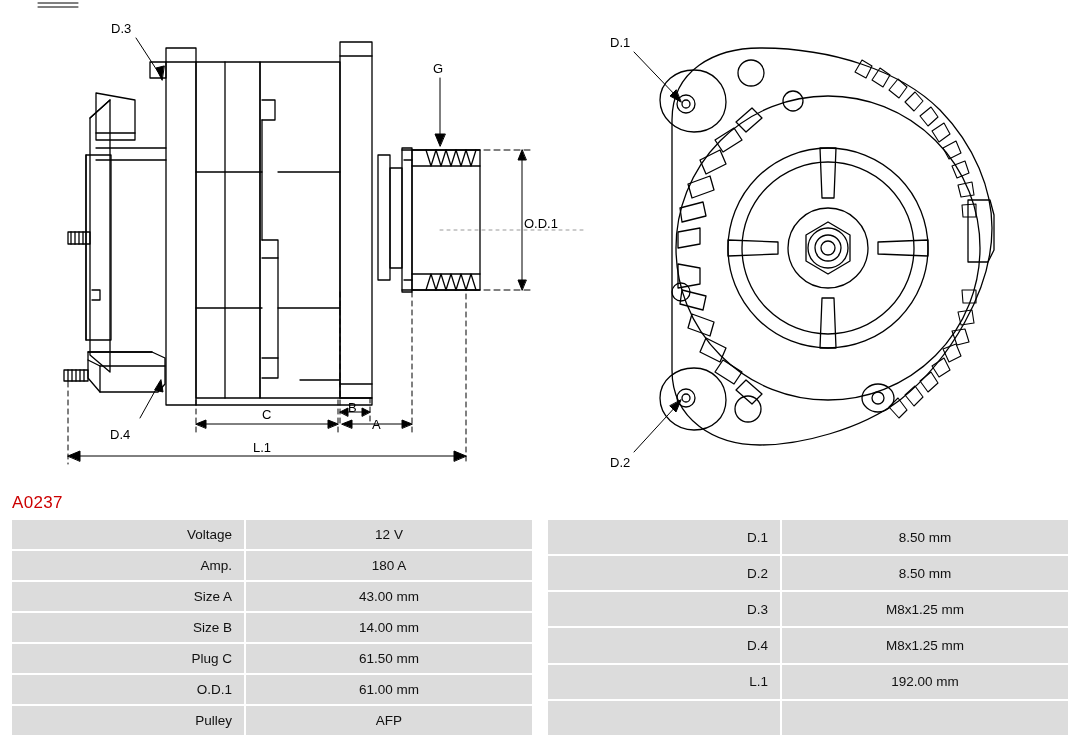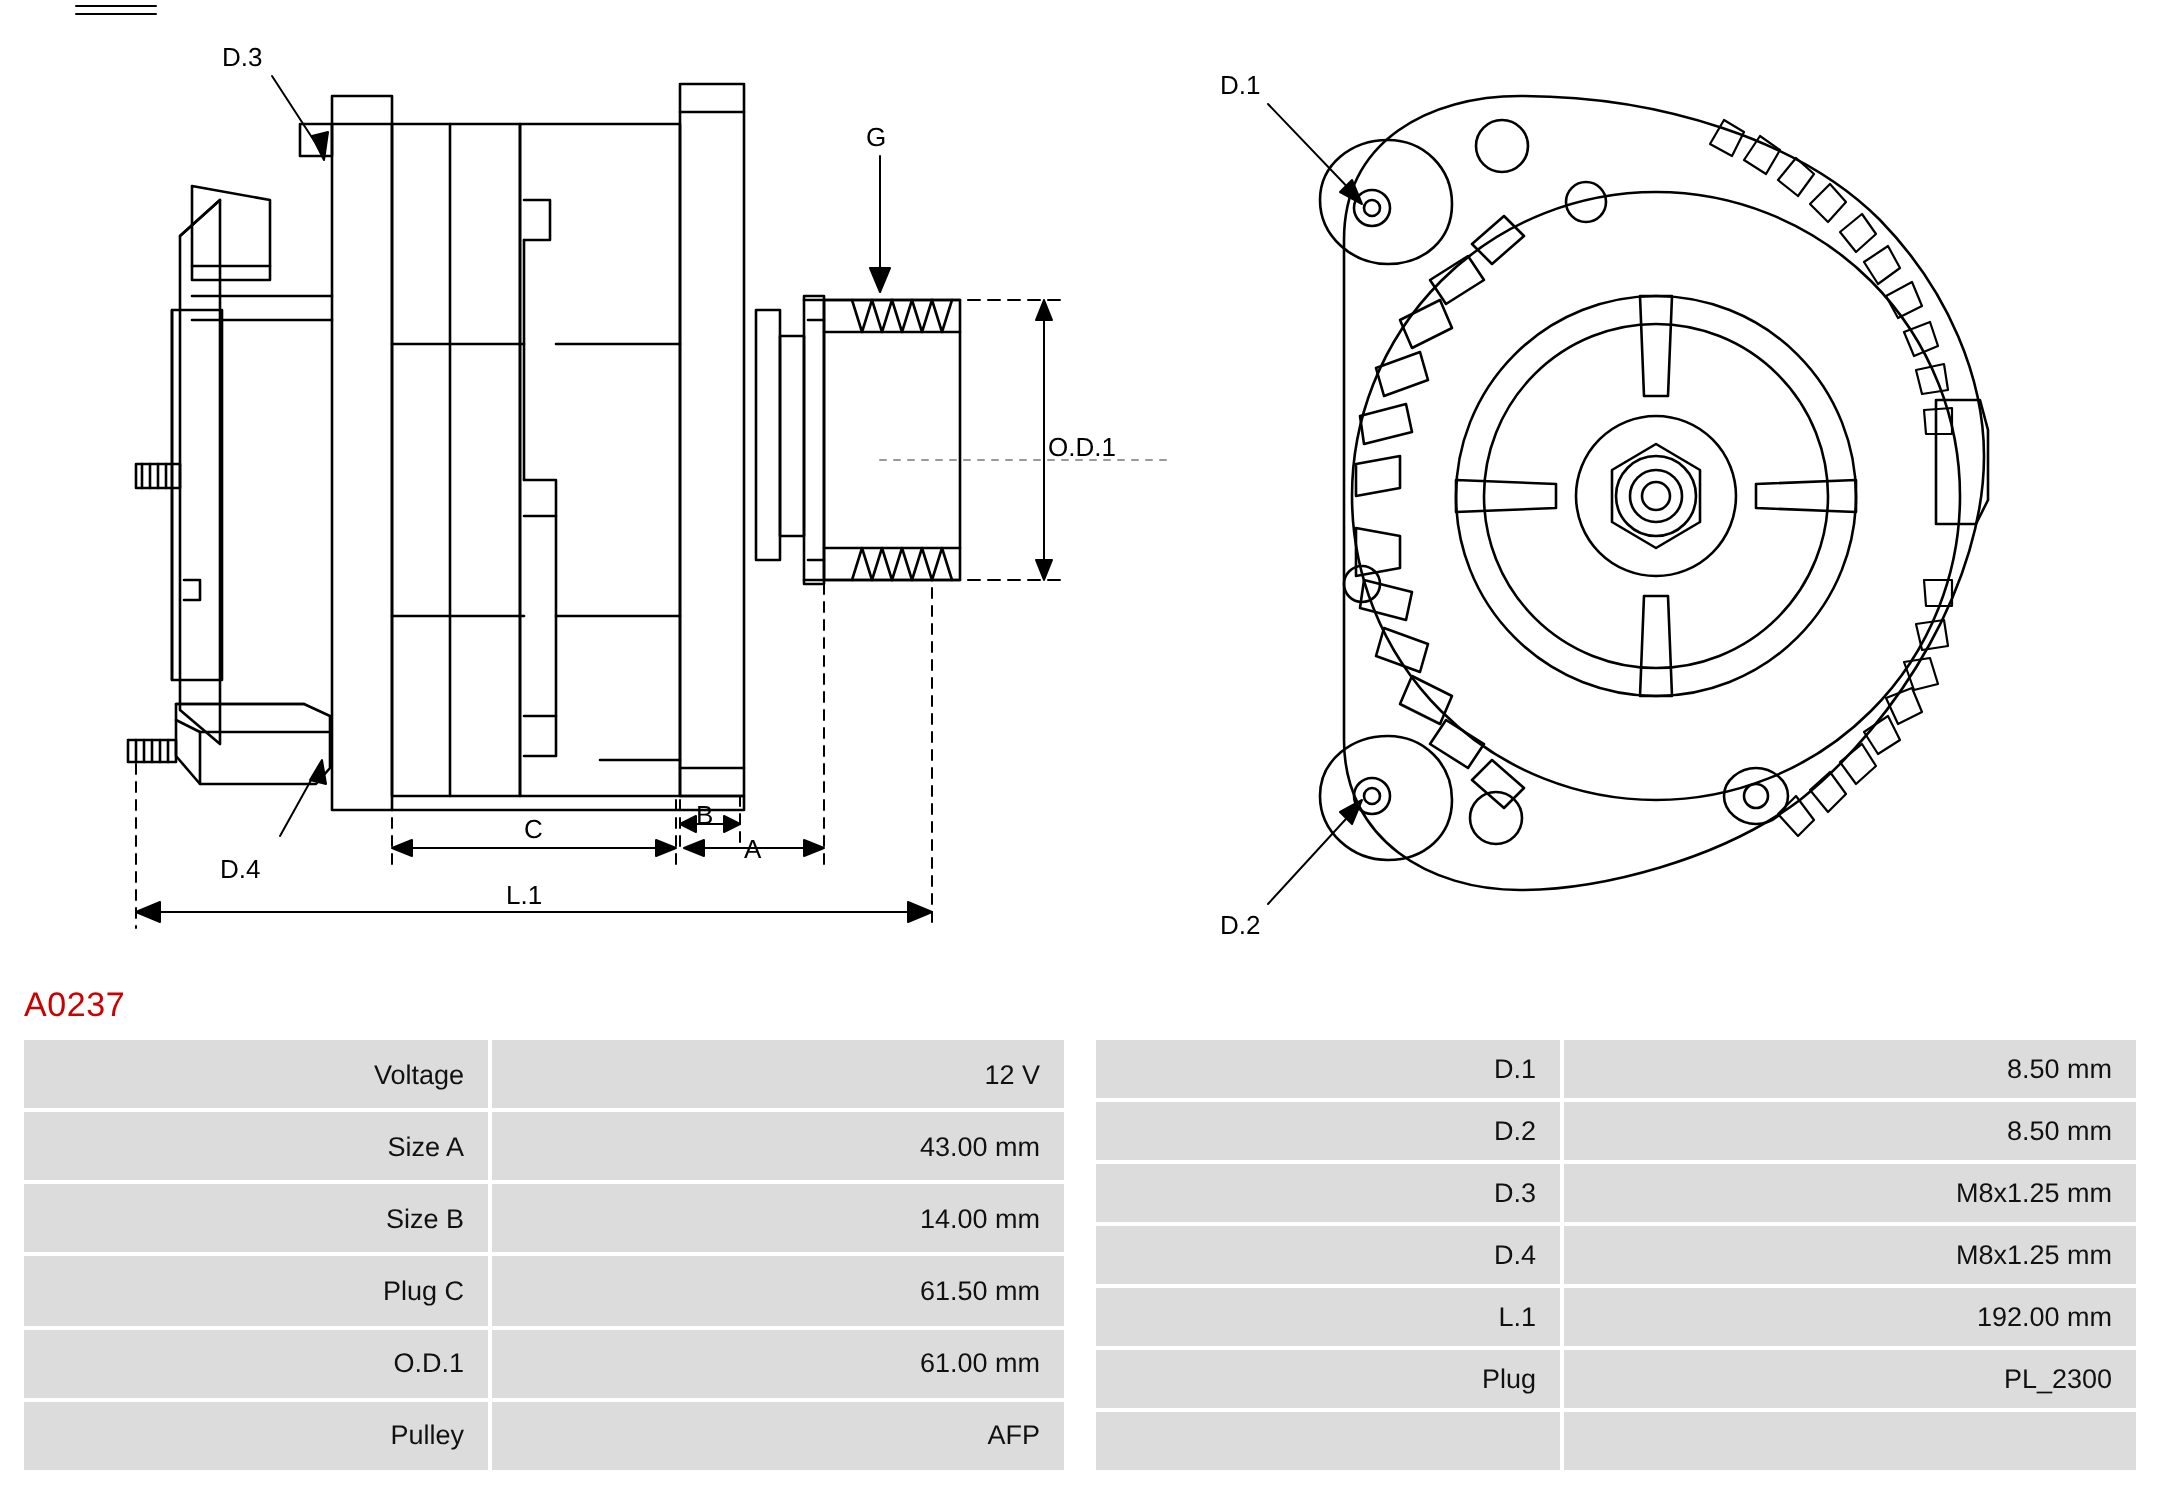--- a/index.html
+++ b/index.html
@@ -50,21 +50,21 @@
     font-size: 13.5px;
     color: #111;
     padding: 0 12px;
     border: none;
   }
   table.spec-table td.label {
     width: 232px;
     text-align: right;
   }
   table.spec-table td.value {
-    text-align: right;
+    text-align: center;
   }
   table.spec-table td.empty {
     background: #dcdcdc;
   }
   svg { display: block; }
   text {
     font-family: "Liberation Sans", sans-serif;
     font-size: 13px;
     fill: #000;
   }
@@ -324,20 +324,24 @@
 
   <div class="specs">
 
     <table class="spec-table">
       <tbody>
         <tr>
           <td class="label">Voltage</td>
           <td class="value">12 V</td>
         </tr>
         <tr>
+          <td class="label">Amp.</td>
+          <td class="value">180 A</td>
+        </tr>
+        <tr>
           <td class="label">Size A</td>
           <td class="value">43.00 mm</td>
         </tr>
         <tr>
           <td class="label">Size B</td>
           <td class="value">14.00 mm</td>
         </tr>
         <tr>
           <td class="label">Plug C</td>
           <td class="value">61.50 mm</td>
@@ -369,24 +373,20 @@
         </tr>
         <tr>
           <td class="label">D.4</td>
           <td class="value">M8x1.25 mm</td>
         </tr>
         <tr>
           <td class="label">L.1</td>
           <td class="value">192.00 mm</td>
         </tr>
         <tr>
-          <td class="label">Plug</td>
-          <td class="value">PL_2300</td>
-        </tr>
-        <tr>
           <td class="label empty"></td>
           <td class="value empty"></td>
         </tr>
       </tbody>
     </table>
 
   </div>
 </div>
 
 </body></html>

